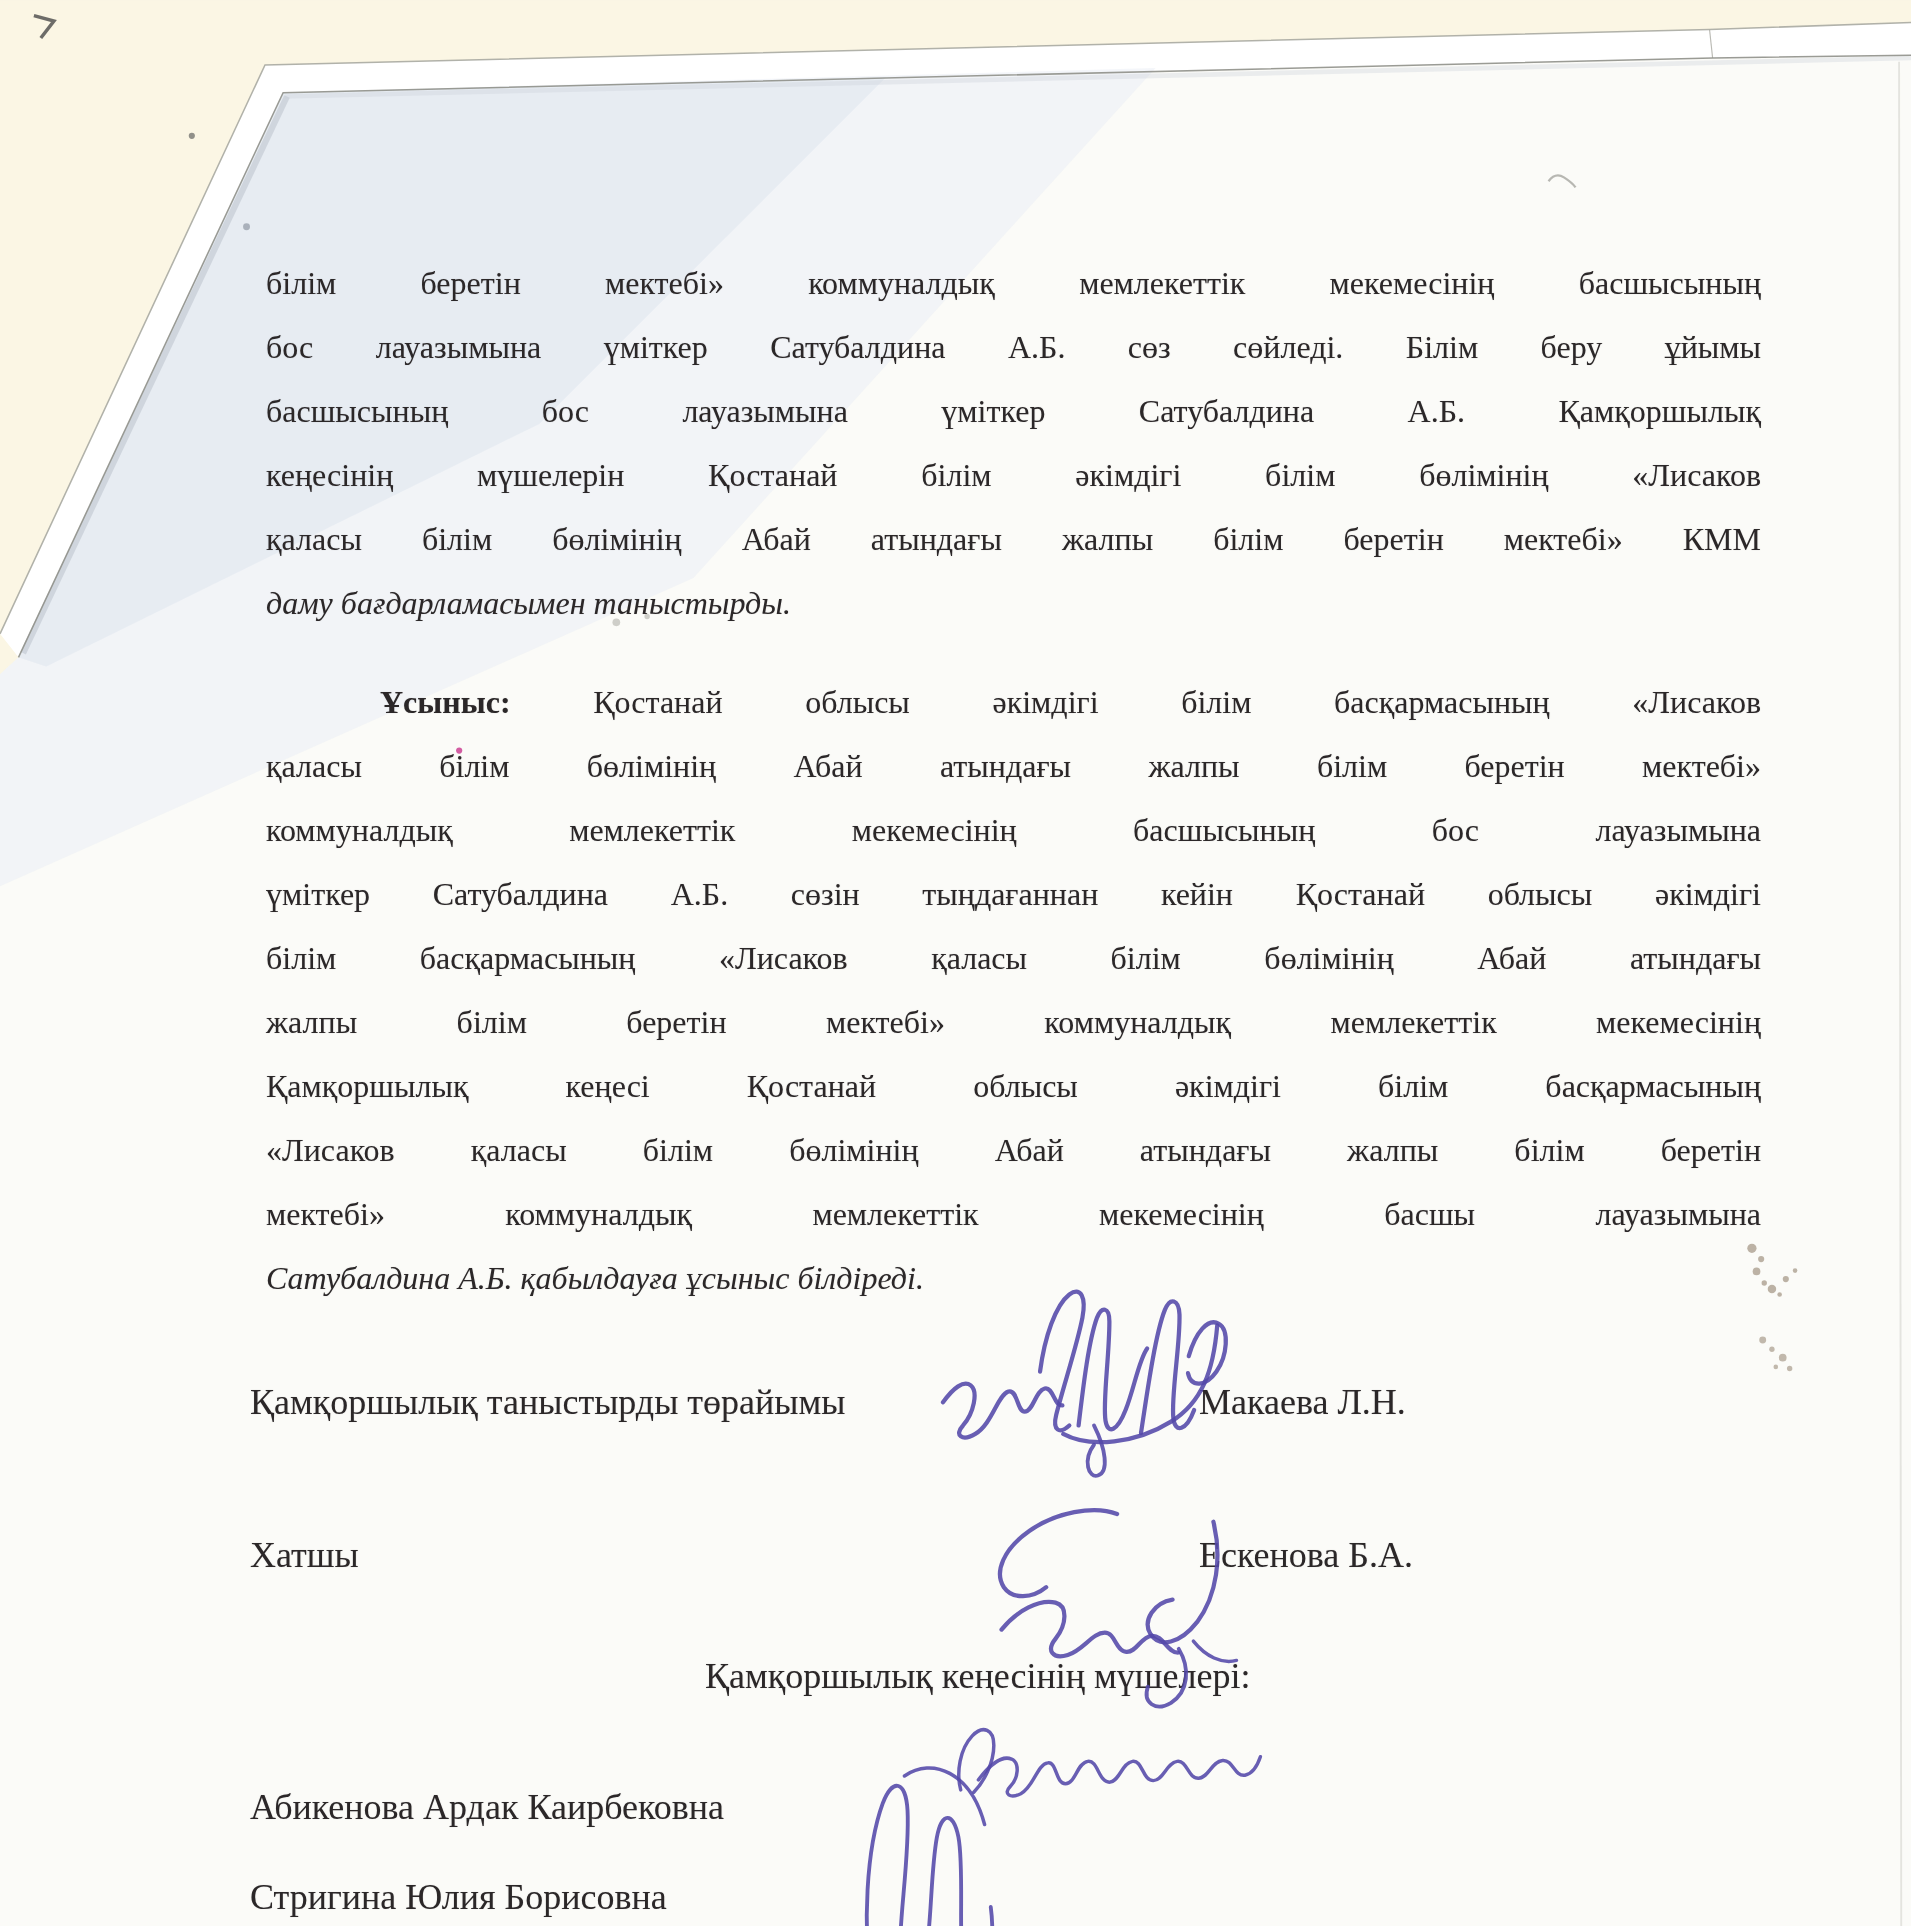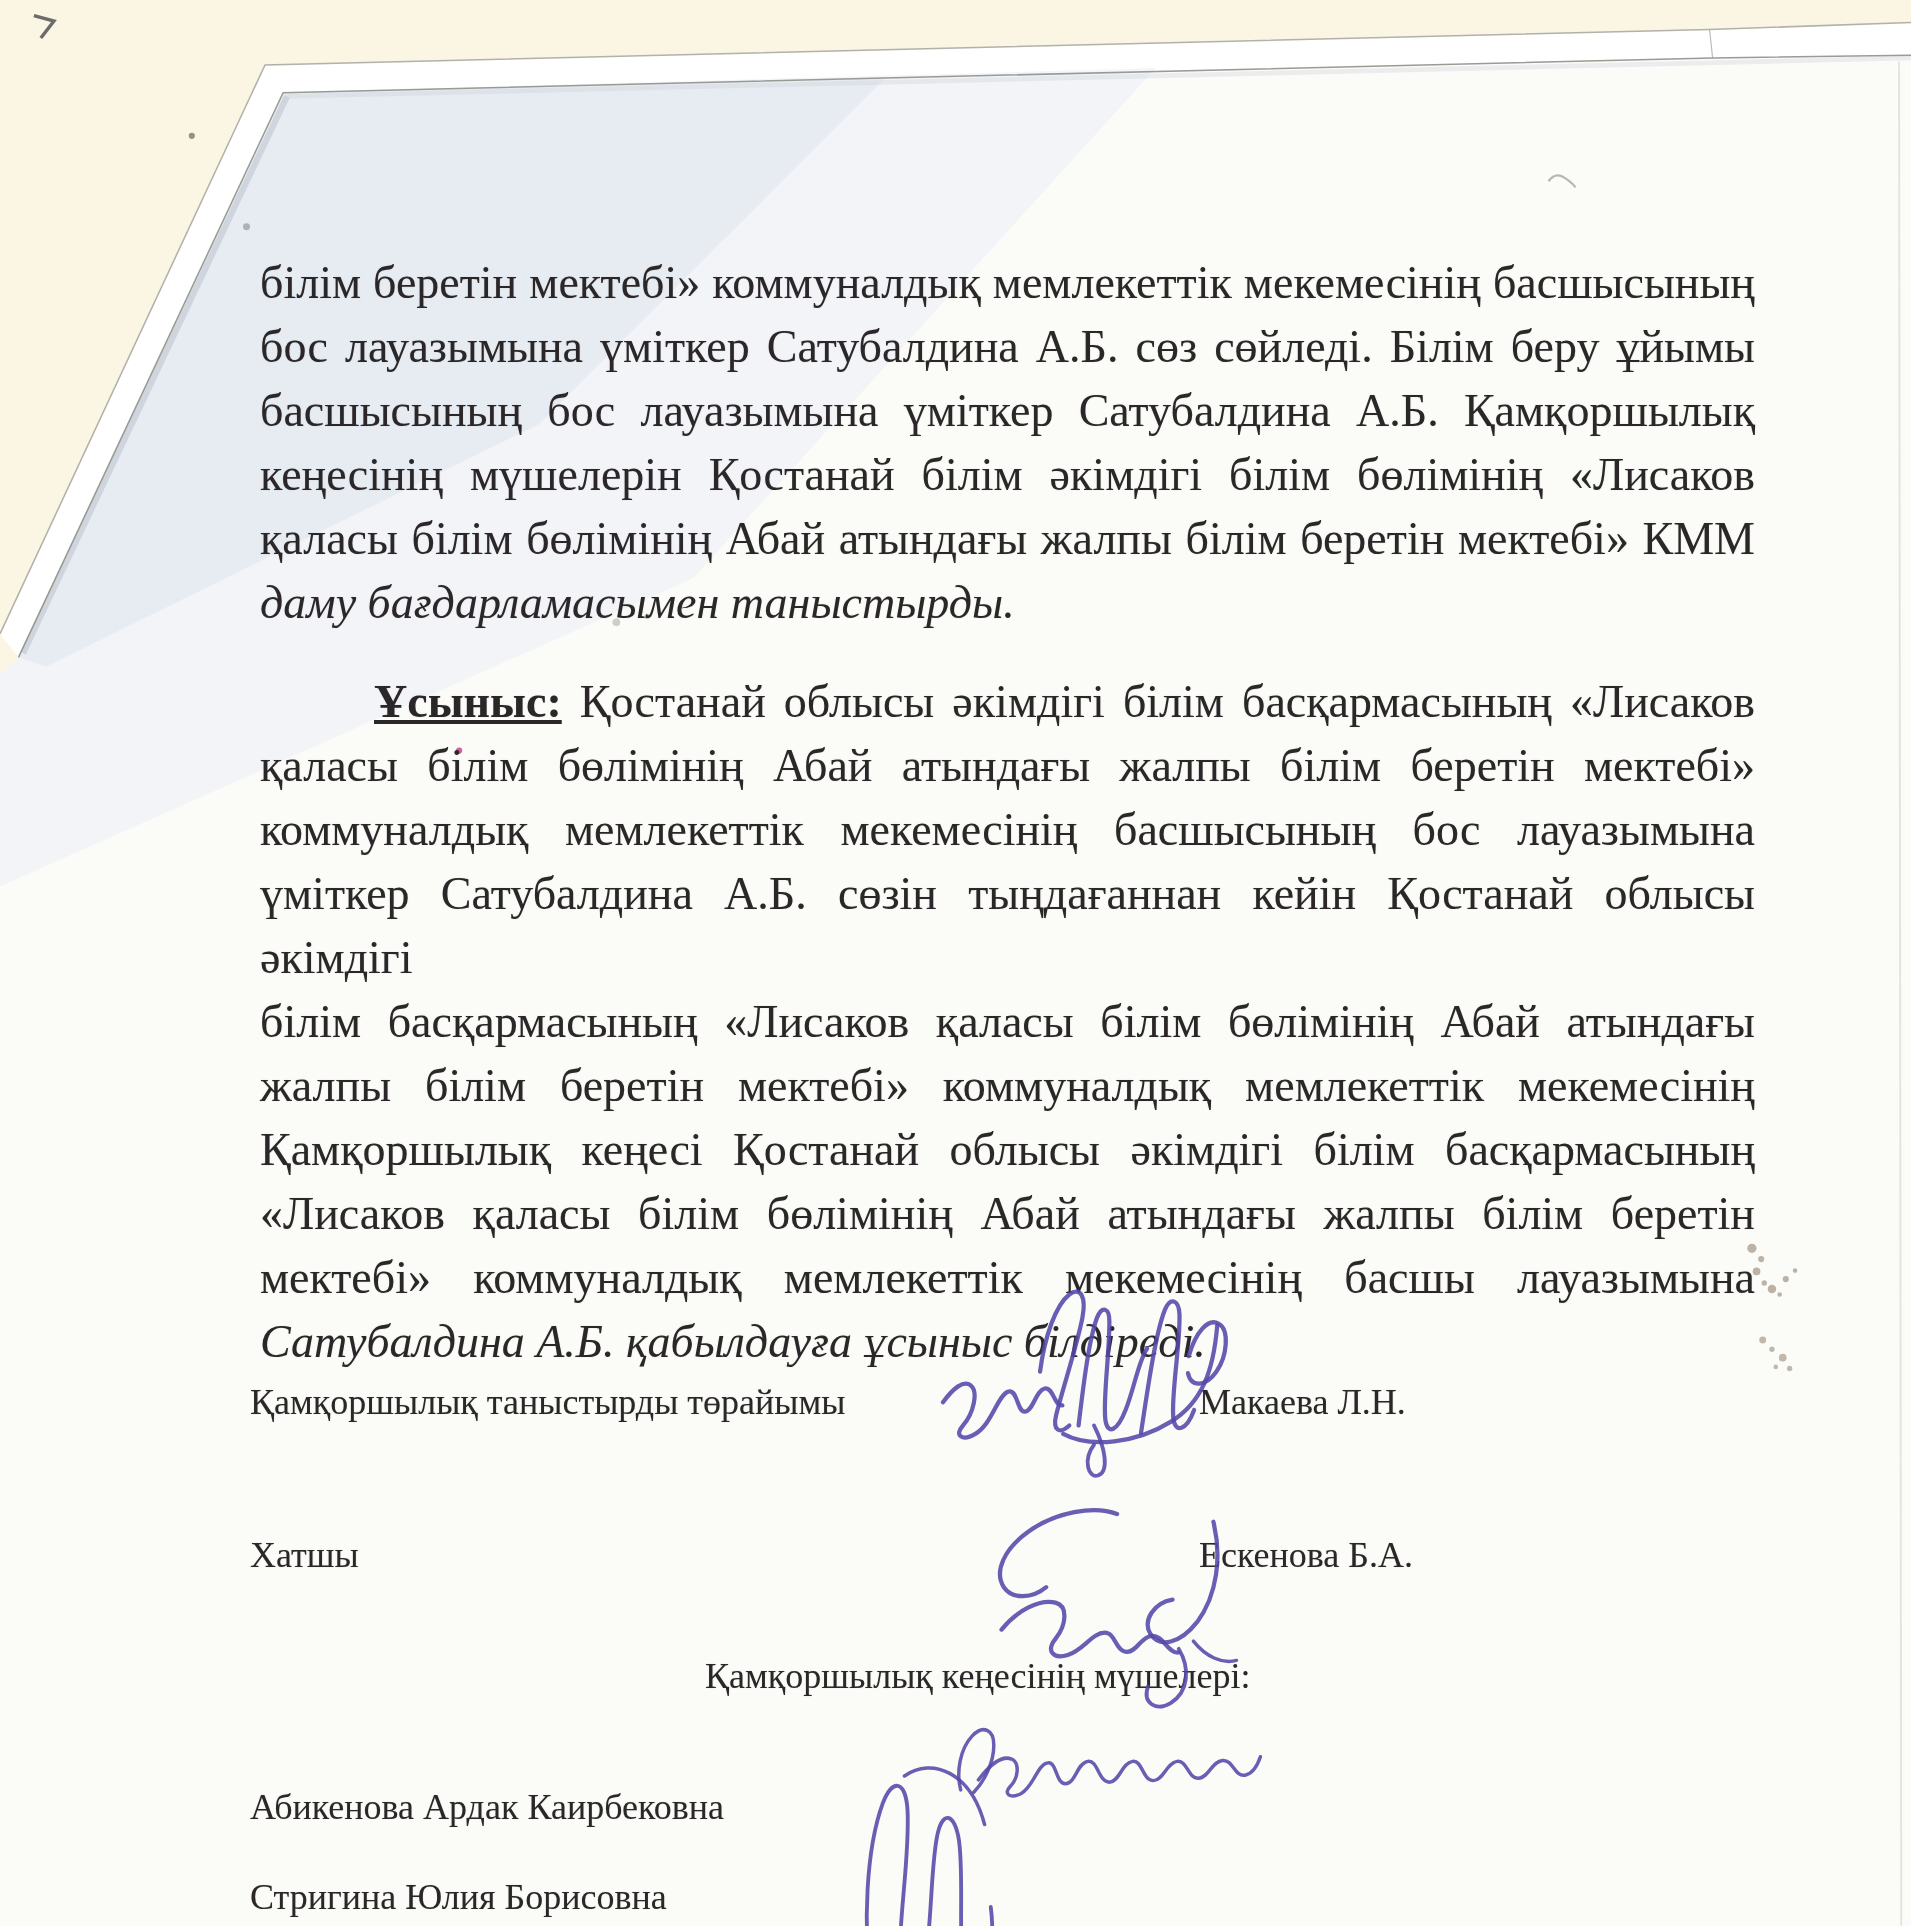--- a/index.html
+++ b/index.html
@@ -15,35 +15,35 @@
   .art, .ink{
     position:absolute;left:0;top:0;width:1911px;height:2703px;
     pointer-events:none;
   }
   .art{z-index:0;}
   .textlayer{position:absolute;left:0;top:0;width:1911px;height:2703px;z-index:1;}
   .ink{z-index:2;}
   .ink path{fill:none;stroke:var(--ink,#5348a8);stroke-linecap:round;stroke-linejoin:round;opacity:.88;}
 
   .para{
-    position:absolute;left:260px;width:1495px;
-    font-size:46px;
+    position:absolute;left:266px;width:1495px;
+    font-size:32px;
   }
   .para .line{
     line-height:64px;
     text-align:justify;
     text-align-last:justify;
     text-justify:inter-word;
     text-shadow:0 0 1.2px rgba(55,55,65,.22);
   }
   .para .line:last-child{text-align-last:left;font-style:italic;}
   .p1{top:251px;}
   .p2{top:670px;}
   .p2 .line.first{text-indent:114px;}
-  .lead{font-weight:bold;text-decoration:underline;}
+  .lead{font-weight:bold;}
 
   .tline{
     position:absolute;
     font-size:36px;line-height:1;
     white-space:nowrap;
     text-shadow:0 0 1.2px rgba(55,55,65,.22);
   }
   .col-label{left:250px;}
   .col-name{left:1199px;}
 </style>

